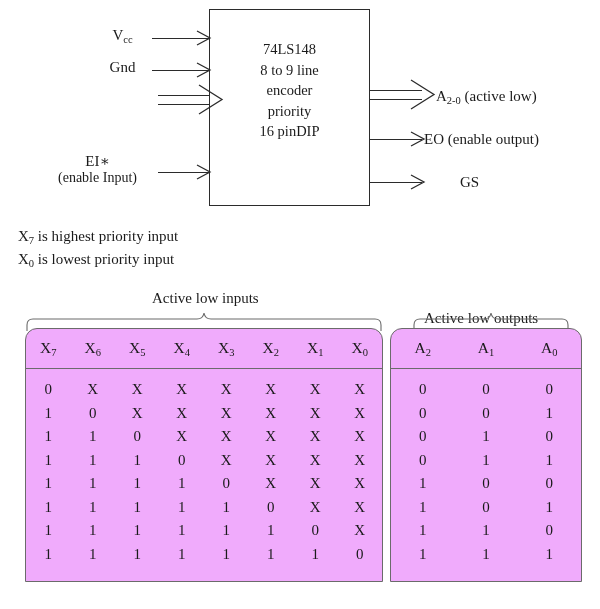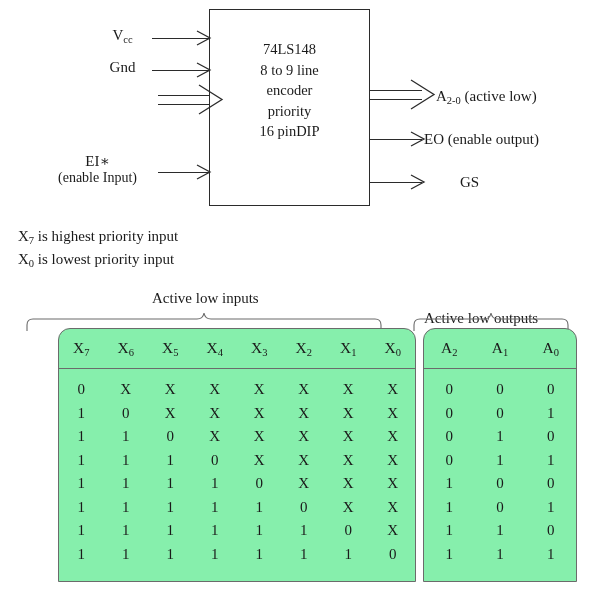--- a/index.html
+++ b/index.html
@@ -51,24 +51,23 @@
   .notes .sub{font-size:10.5px;vertical-align:-0.28em;}
 
   
   .brace-label{
     position:absolute;font-size:15px;white-space:nowrap;
   }
   .tbl{
     position:absolute;
     border:1.1px solid #6b6b6b;
     box-sizing:border-box;
-    background:#86efac;
+    background:#f0abfc;
     border-top-left-radius:12px;
     border-top-right-radius:12px;
-    margin-left:33px;
   }
   .tbl-head{
     height:39px;
     border-bottom:1.1px solid #6b6b6b;
     display:flex;align-items:center;
   }
   .tbl-body{padding-top:9px;padding-bottom:8px;}
   .trow{display:flex;align-items:center;height:23.5px;}
   .cell{
     flex:1 1 0;
@@ -257,21 +256,21 @@
         <div class="cell">1</div>
         <div class="cell">1</div>
         <div class="cell">1</div>
         <div class="cell">1</div>
         <div class="cell">1</div>
         <div class="cell">0</div>
       </div>
     </div>
   </div>
 
-  <div class="tbl" style="left:390px;top:328px;width:154px;height:254px;">
+  <div class="tbl" style="left:390px;top:328px;width:192px;height:254px;">
     <div class="tbl-head">
       <div class="cell"><span>A</span><span class="sub">2</span></div>
       <div class="cell"><span>A</span><span class="sub">1</span></div>
       <div class="cell"><span>A</span><span class="sub">0</span></div>
     </div>
     <div class="tbl-body">
       <div class="trow">
         <div class="cell">0</div>
         <div class="cell">0</div>
         <div class="cell">0</div>

